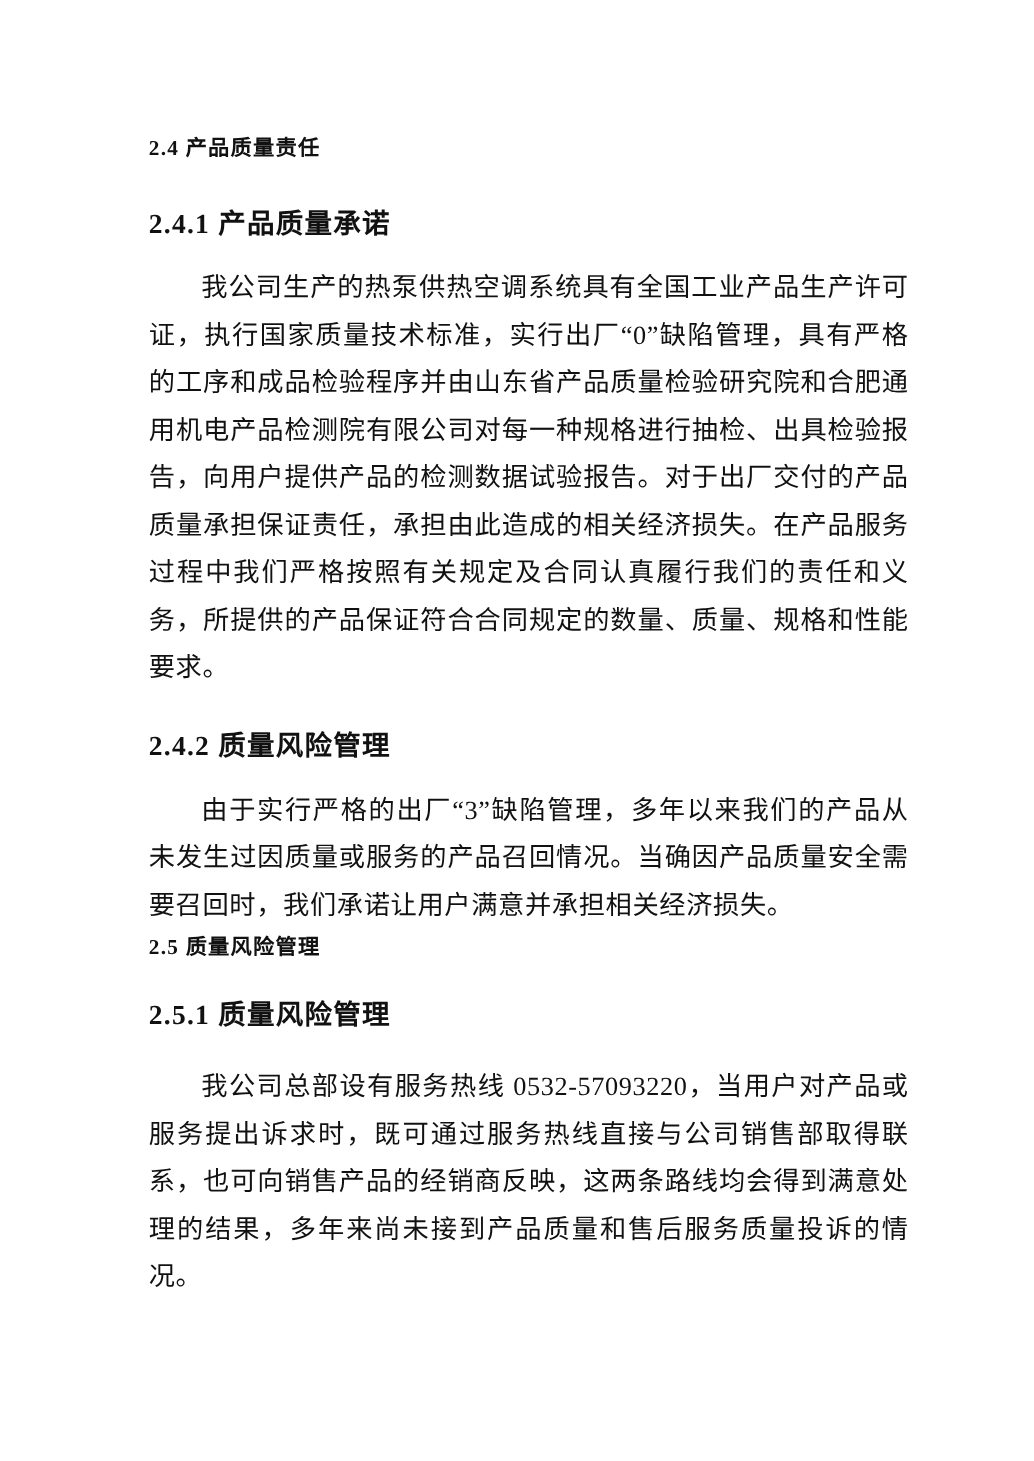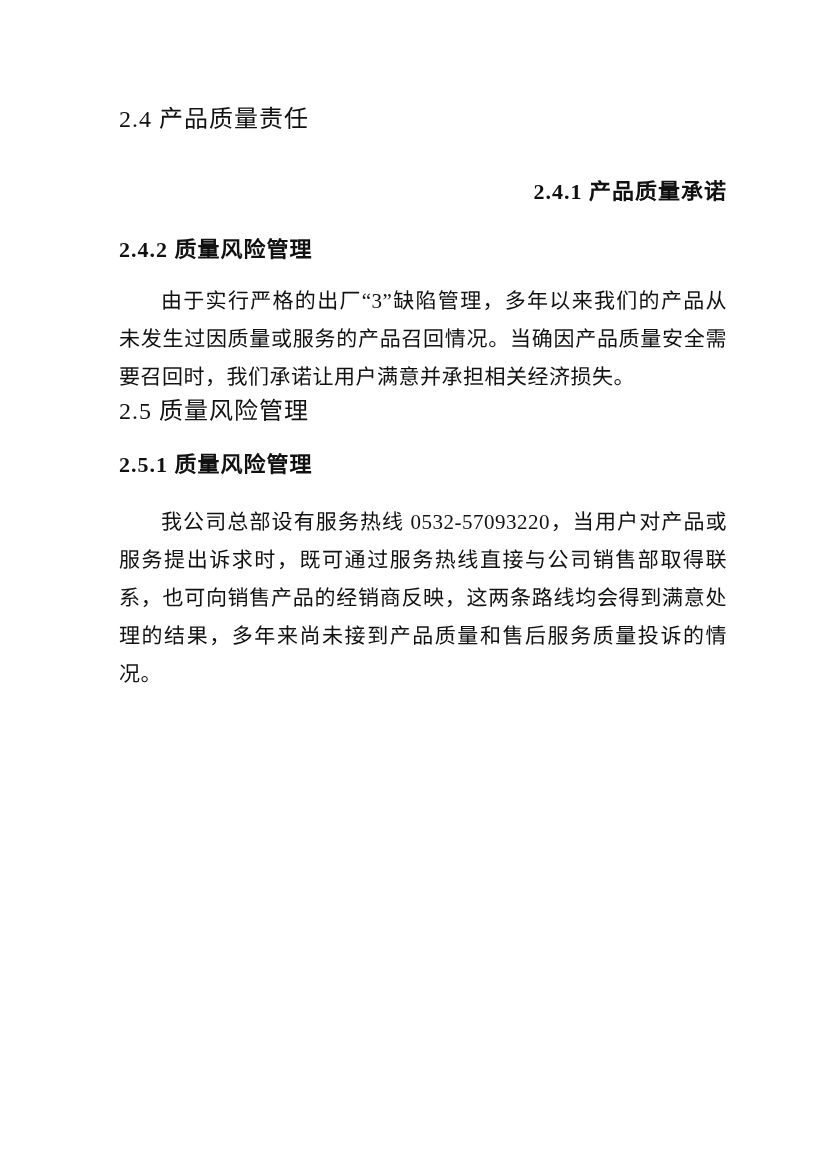--- a/index.html
+++ b/index.html
@@ -14,59 +14,60 @@
     margin: 0 auto;
     background: #ffffff;
     overflow: hidden;
     box-sizing: border-box;
     padding: 104px 100px 0 119px;
     font-family: "Liberation Serif", "DejaVu Serif", serif;
     color: #111111;
   }
   .doc-h2 {
     margin: 0;
-    font-size: 24px;
+    font-size: 17px;
     line-height: 30px;
-    font-weight: normal;
+    font-weight: bold;
     letter-spacing: 1px;
     white-space: nowrap;
   }
   .doc-h3 {
     margin: 0;
     font-size: 22px;
     line-height: 28px;
     font-weight: bold;
     letter-spacing: 1px;
     white-space: nowrap;
   }
   .doc-p {
     margin: 0;
     font-size: 21px;
     line-height: 38px;
     text-align: justify;
     text-indent: 2em;
     letter-spacing: 0.5px;
   }
   
-  .mt-h3-after-h2   { margin-top: 44px; text-align: right; }
+  .mt-h3-after-h2   { margin-top: 31px; }
   .mt-p-after-h3    { margin-top: 18px; }
   .mt-h3-after-p    { margin-top: 30px; }
   .mt-h2-after-p    { }
   .mt-h3-after-h2b  { margin-top: 25px; }
   .mt-p-last        { margin-top: 24px; }
 </style>
 </head>
 <body>
 
 <div class="page">
 
   <h2 class="doc-h2">2.4 产品质量责任</h2>
 
   <h3 class="doc-h3 mt-h3-after-h2">2.4.1 产品质量承诺</h3>
 
+  <p class="doc-p mt-p-after-h3">我公司生产的热泵供热空调系统具有全国工业产品生产许可证，执行国家质量技术标准，实行出厂“0”缺陷管理，具有严格的工序和成品检验程序并由山东省产品质量检验研究院和合肥通用机电产品检测院有限公司对每一种规格进行抽检、出具检验报告，向用户提供产品的检测数据试验报告。对于出厂交付的产品质量承担保证责任，承担由此造成的相关经济损失。在产品服务过程中我们严格按照有关规定及合同认真履行我们的责任和义务，所提供的产品保证符合合同规定的数量、质量、规格和性能要求。</p>
 
   <h3 class="doc-h3 mt-h3-after-p">2.4.2 质量风险管理</h3>
 
   <p class="doc-p mt-p-after-h3">由于实行严格的出厂“3”缺陷管理，多年以来我们的产品从未发生过因质量或服务的产品召回情况。当确因产品质量安全需要召回时，我们承诺让用户满意并承担相关经济损失。</p>
 
   <h2 class="doc-h2 mt-h2-after-p">2.5 质量风险管理</h2>
 
   <h3 class="doc-h3 mt-h3-after-h2b">2.5.1 质量风险管理</h3>
 
   <p class="doc-p mt-p-last">我公司总部设有服务热线 0532-57093220，当用户对产品或服务提出诉求时，既可通过服务热线直接与公司销售部取得联系，也可向销售产品的经销商反映，这两条路线均会得到满意处理的结果，多年来尚未接到产品质量和售后服务质量投诉的情况。</p>

